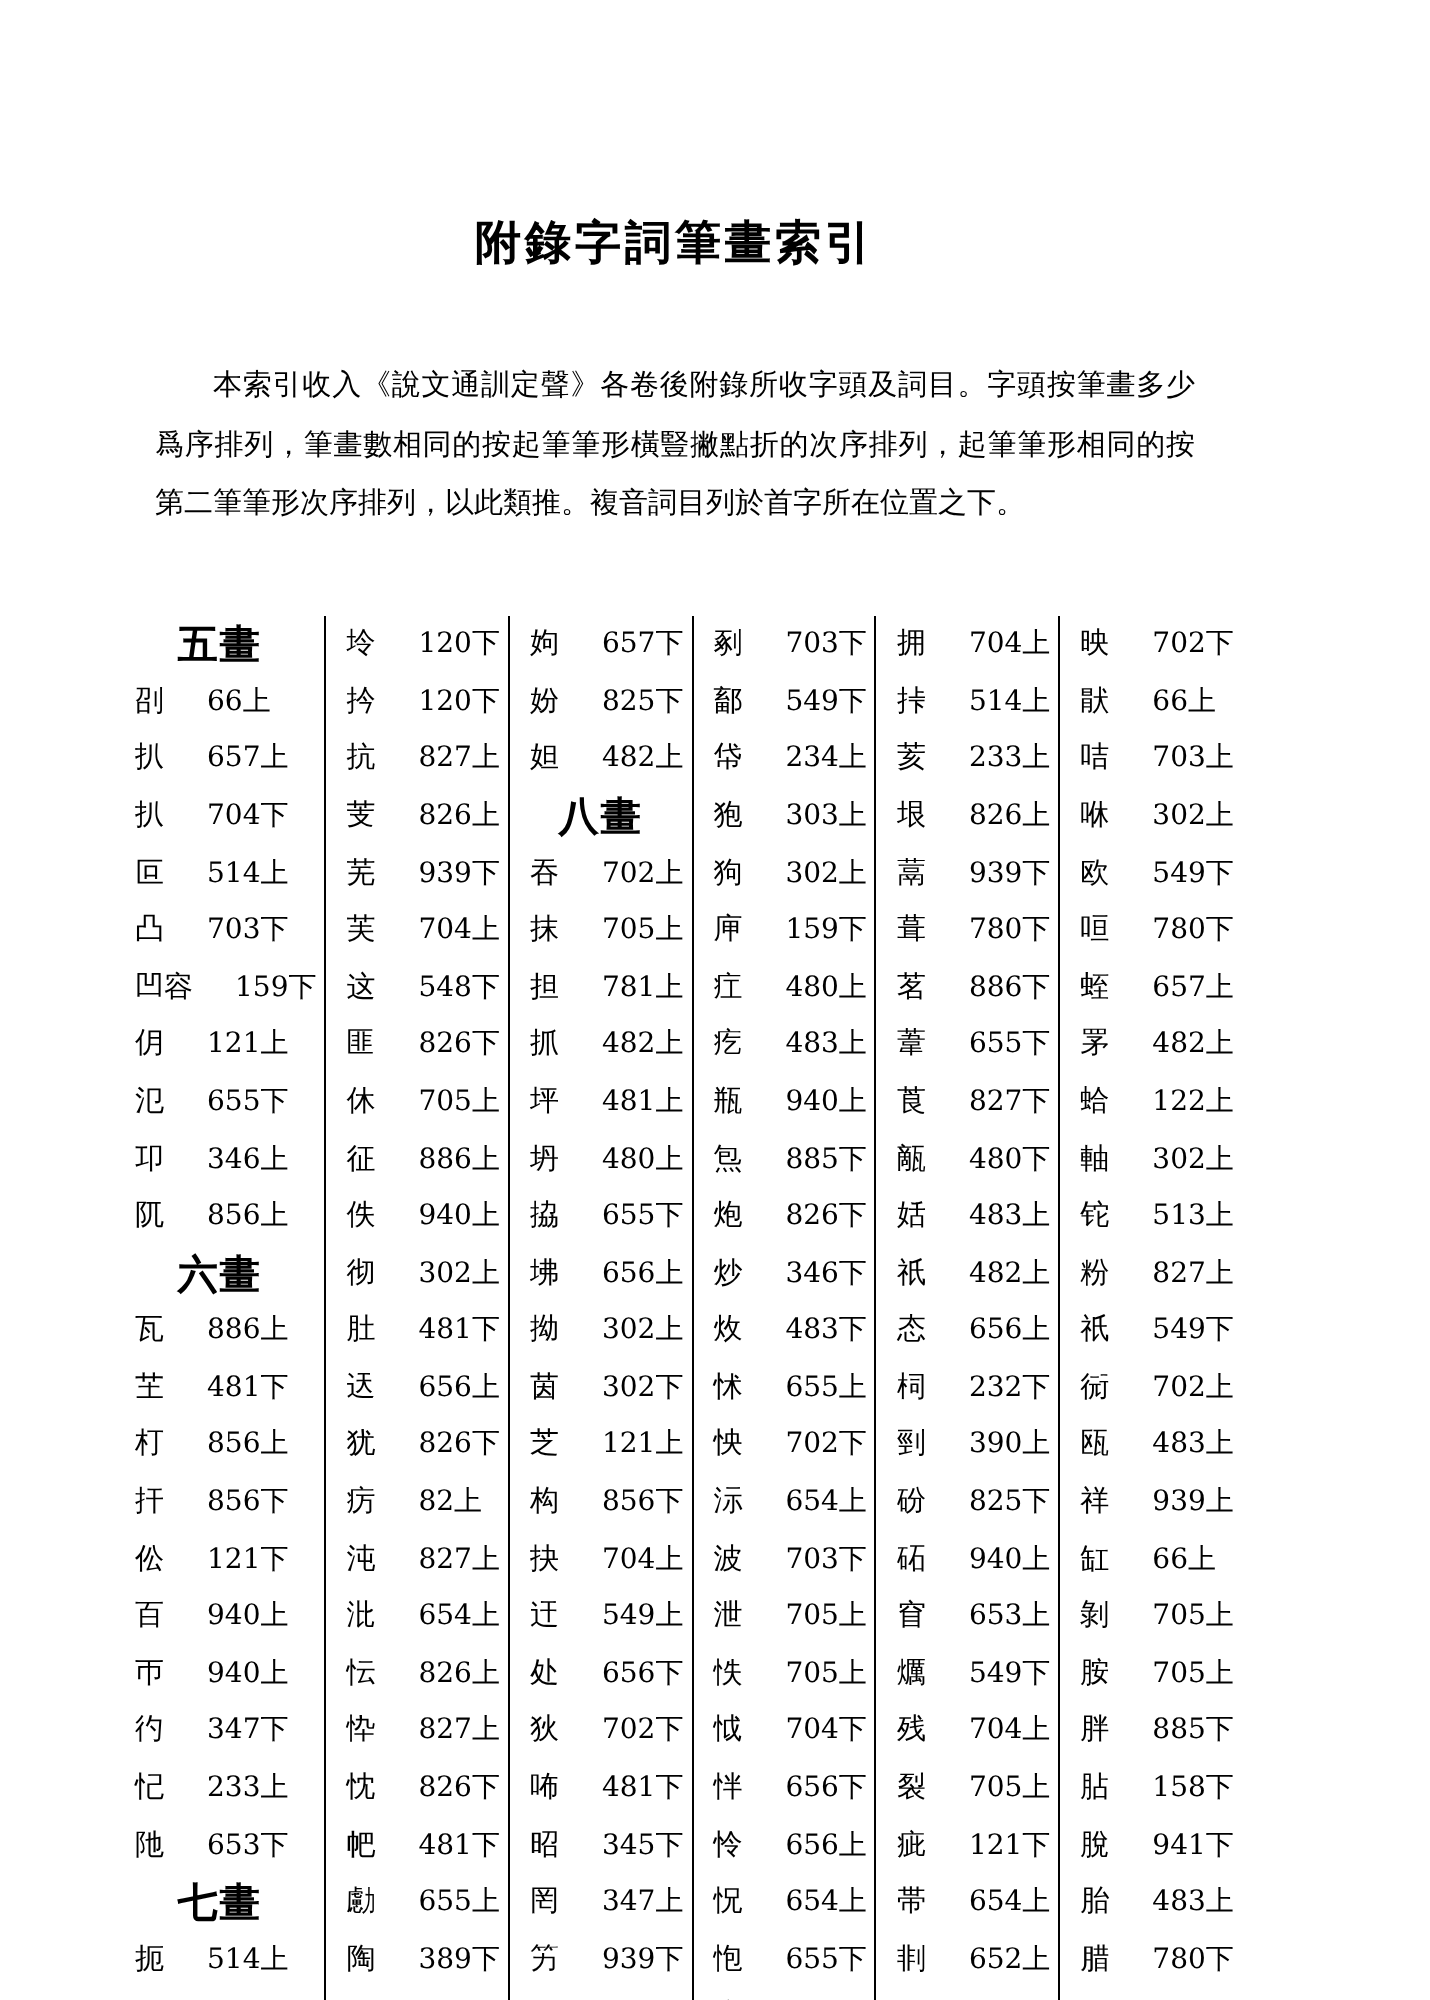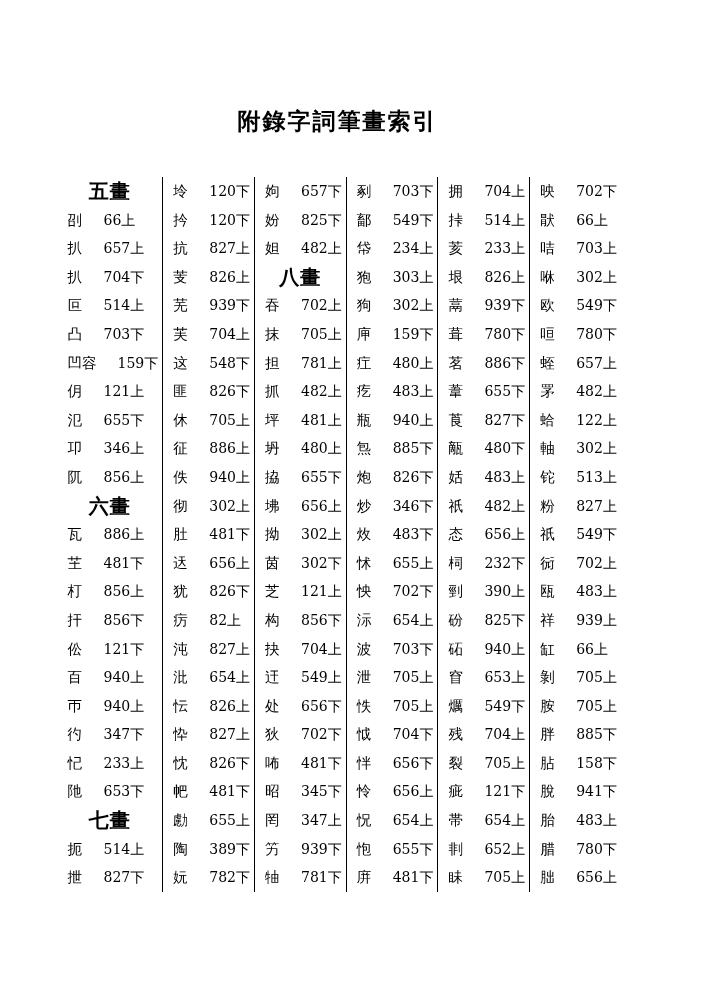--- a/index.html
+++ b/index.html
@@ -97,20 +97,23 @@
     letter-spacing: 1px;
   }
 </style>
 </head>
 <body>
 
 <div class="page">
 
   <h1 class="page-title">附錄字詞筆畫索引</h1>
 
+  <div class="intro">
+    <p>本索引收入《說文通訓定聲》各卷後附錄所收字頭及詞目。字頭按筆畫多少爲序排列，筆畫數相同的按起筆筆形橫豎撇點折的次序排列，起筆筆形相同的按第二筆筆形次序排列，以此類推。複音詞目列於首字所在位置之下。</p>
+  </div>
 
   <div class="index-area">
       <div class="col">
         <div class="heading">五畫</div>
         <div class="row">
           <span class="ch">刟</span>
           <span class="pg">66上</span>
         </div>
         <div class="row">
           <span class="ch">扒</span>

